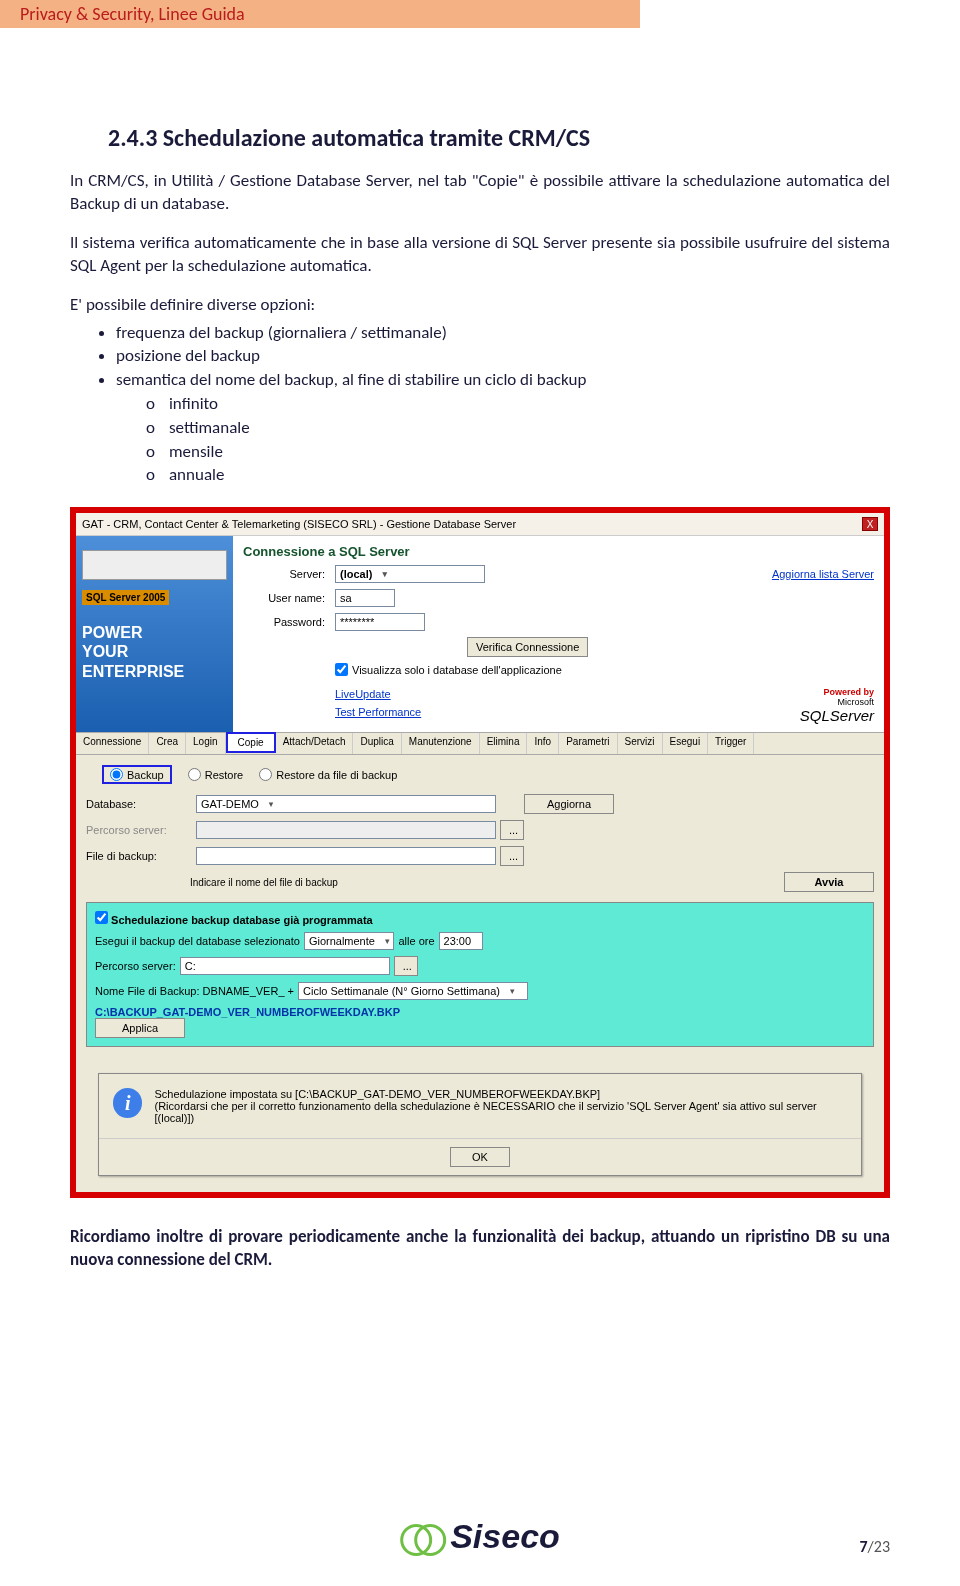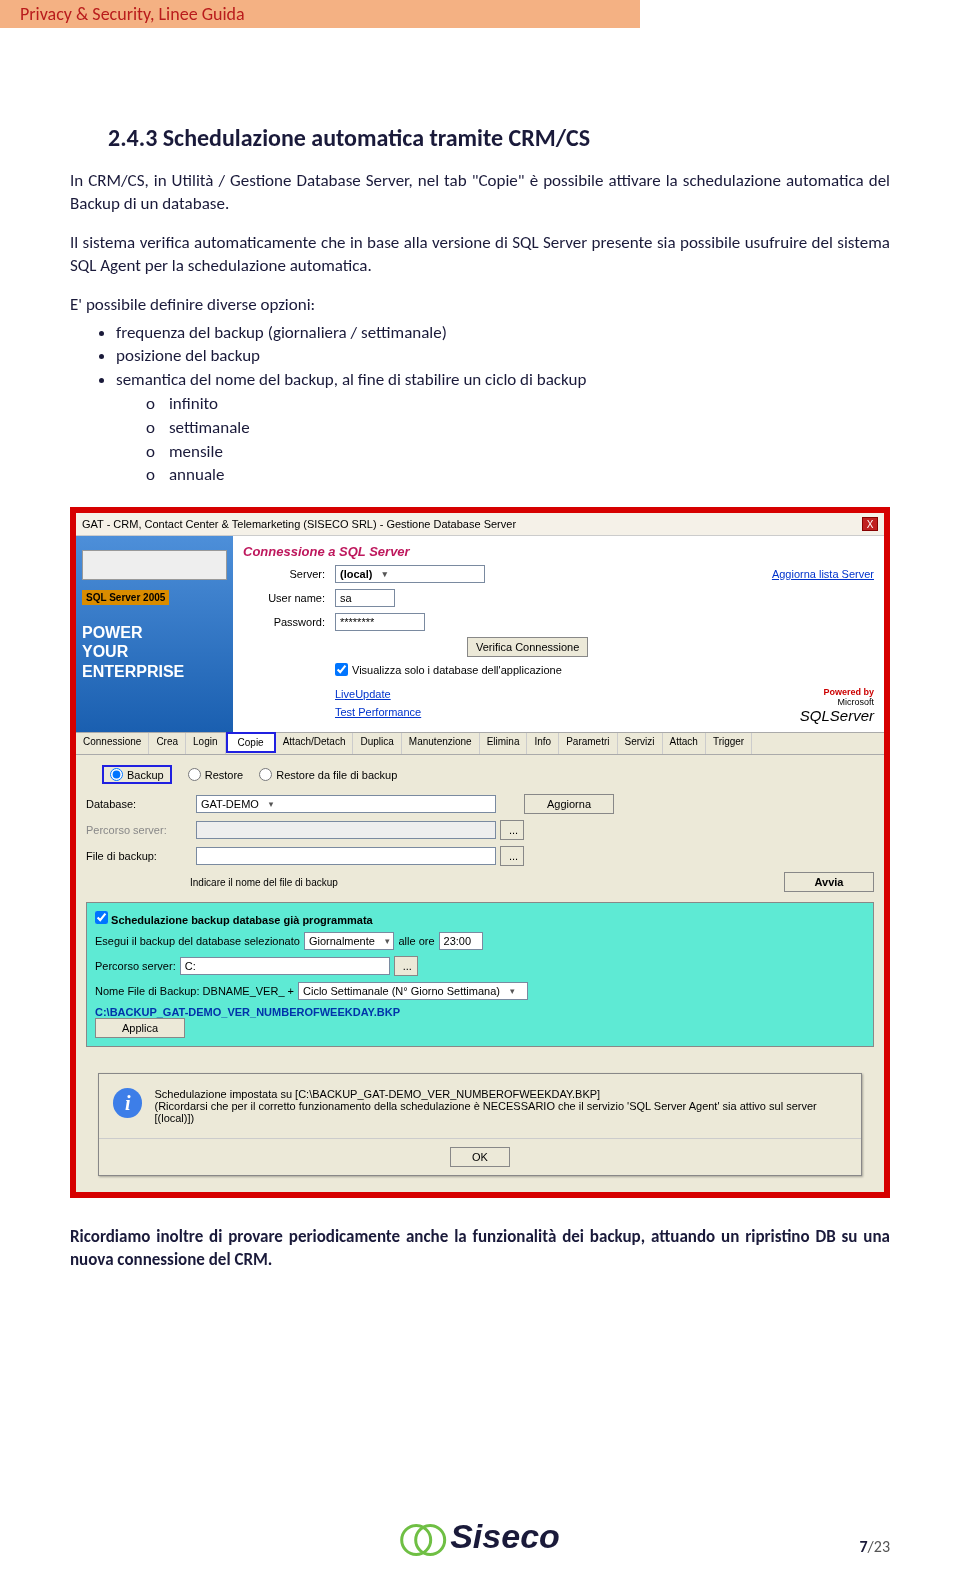--- a/index.html
+++ b/index.html
@@ -80,21 +80,21 @@
     background: #d98c00;
     color:#000;
     font-weight:bold;
     padding:2px 4px;
     margin-top:10px;
     display:inline-block;
     font-size:10px;
   }
   .ss-left .powertext { margin-top: 18px; font-size: 16px; font-weight: bold; line-height: 1.2; }
   .ss-main { flex: 1; padding: 8px 10px; background: #fff; }
-  .ss-main .group-title { color: #be185d; font-weight: bold; font-size: 13px; font-style: italic; }
+  .ss-main .group-title { color: #14532d; font-weight: bold; font-size: 13px; }
   .form-row { display: flex; align-items: center; margin: 6px 0; font-size: 11px; gap: 4px; }
   .form-row label { width: 82px; text-align: right; margin-right: 6px; }
   .tinput { border: 1px solid #7a8aa0; height: 18px; padding: 0 4px; font-size: 11px; background: #fff; }
   .tbtn { background: #ece9d8; border: 1px solid #888; padding: 1px 8px; font-size: 11px; height: 20px; }
   .linklbl { color: #0033cc; text-decoration: underline; cursor: pointer; font-size: 11px; }
   .poweredby { font-size: 9px; text-align: right; margin-top: 4px; }
   .sqls-logo { font-weight: normal; font-style: italic; font-size: 15px; text-align: right; }
   .tabs-row {
     background: #ece9d8;
     border-top: 1px solid #aaa;
@@ -269,21 +269,21 @@
     <div class="tab">Crea</div>
     <div class="tab">Login</div>
     <div class="tab active">Copie</div>
     <div class="tab">Attach/Detach</div>
     <div class="tab">Duplica</div>
     <div class="tab">Manutenzione</div>
     <div class="tab">Elimina</div>
     <div class="tab">Info</div>
     <div class="tab">Parametri</div>
     <div class="tab">Servizi</div>
-    <div class="tab">Attach</div>
+    <div class="tab">Esegui</div>
     <div class="tab">Trigger</div>
   </div>
 
   <div class="tab-content">
     <div class="radio-row" style="margin-left:16px">
       <div class="rgrp boxed">
         <input type="radio" checked="" style="">
         <span>Backup</span>
       </div>
       <div class="rgrp">

